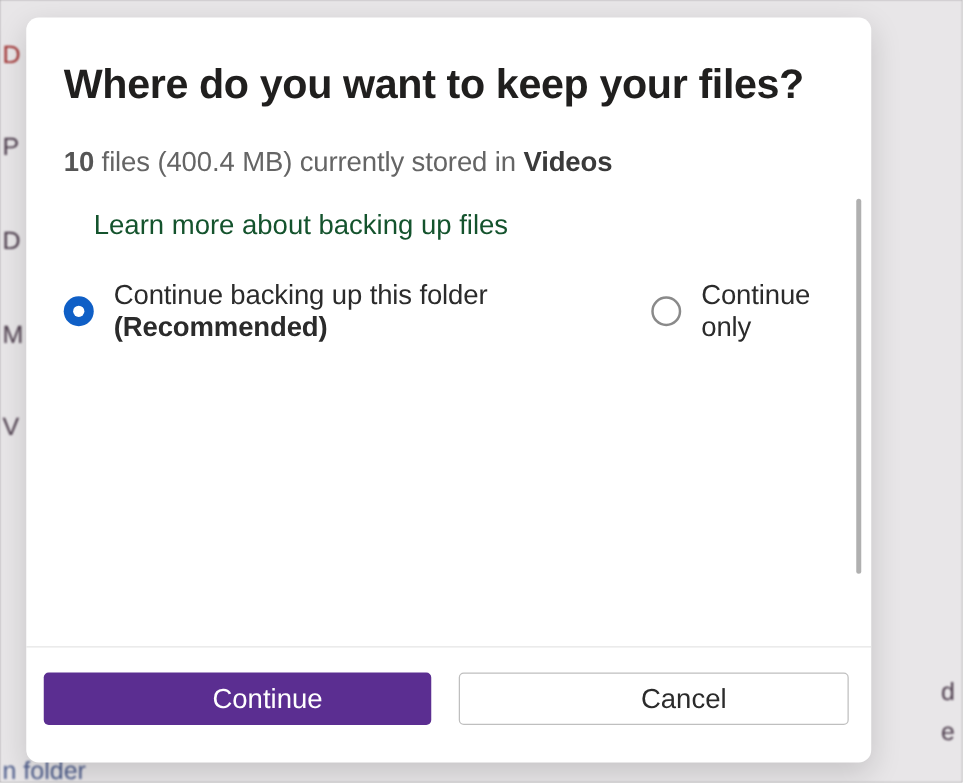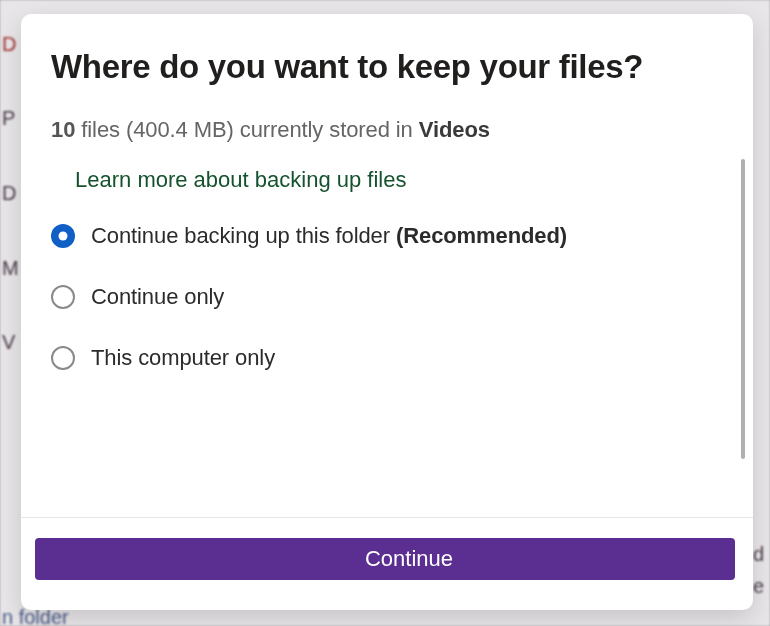--- a/index.html
+++ b/index.html
@@ -26,21 +26,21 @@
     }
     .backdrop-text {
       position: absolute;
       font-size: 20px;
       color: #4a3a4a;
     }
     .dialog {
       position: absolute;
       top: 14px;
       left: 21px;
-      width: 732px;
+      width: 676px;
       height: 596px;
       background: #ffffff;
       border-radius: 10px;
       display: flex;
       flex-direction: column;
       box-shadow: 0 8px 24px rgba(0,0,0,0.15);
     }
     .dialog-body {
       flex: 1;
       padding: 34px 30px 10px 30px;
@@ -78,21 +78,21 @@
     .learn-link {
       font-size: 22px;
       color: #14532d;
       cursor: pointer;
       display: inline-block;
       margin-bottom: 30px;
       margin-left: 24px;
     }
     .radio-group {
       display: flex;
-      flex-direction: column;
+      flex-direction: row;
       gap: 35px;
     }
     .radio-option {
       display: flex;
       align-items: center;
       gap: 16px;
       cursor: pointer;
     }
     .radio-circle {
       width: 24px;
@@ -203,26 +203,23 @@
           <span>Continue backing up this folder</span>
           <span class="bold">(Recommended)</span>
         </div>
       </div>
 
       <div class="radio-option">
         <div class="radio-circle unselected"></div>
         <div class="radio-label">Continue only</div>
       </div>
 
-      <div class="radio-option">
-        <div class="radio-circle unselected"></div>
-        <div class="radio-label">This computer only</div>
-      </div>
 
     </div>
 
     <div class="scrollbar-track"></div>
   </div>
 
   <div class="dialog-footer">
     <button class="btn btn-primary">Continue</button>
+    <button class="btn btn-secondary">Cancel</button>
   </div>
 </div>
 
 </body></html>

